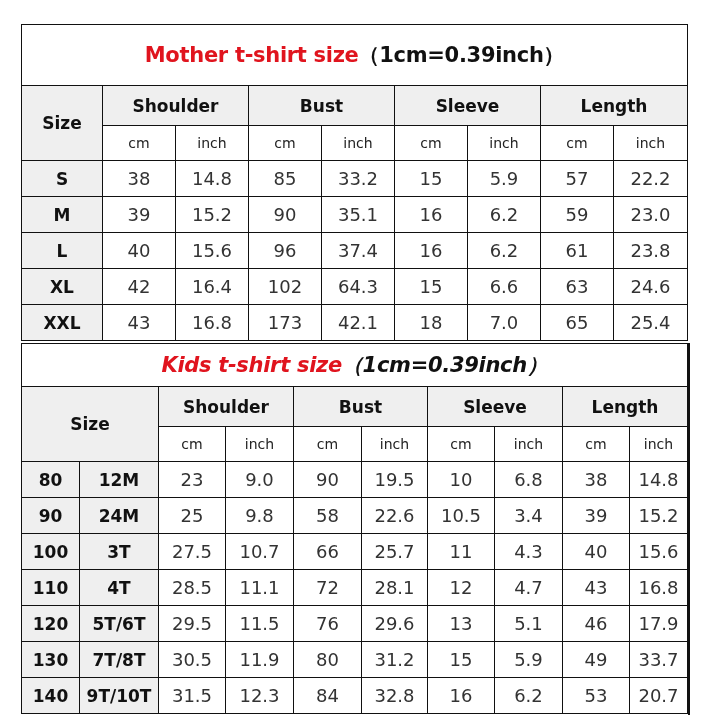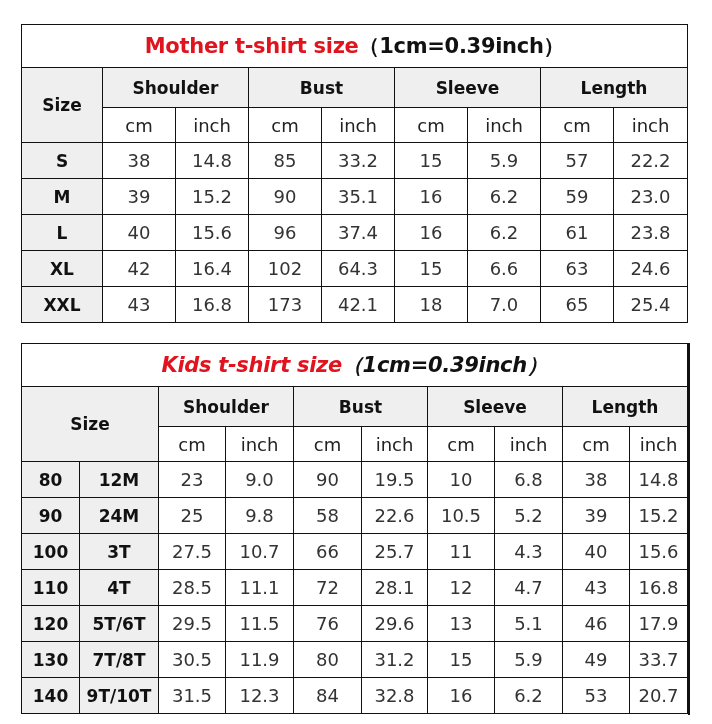--- a/index.html
+++ b/index.html
@@ -10,26 +10,26 @@
       left: 21px; width: 666px;
     }
     table.size-table td, table.size-table th {
       border: 1.5px solid #111; text-align: center; vertical-align: middle;
       padding: 0; overflow: hidden; white-space: nowrap;
     }
     .title-cell { background: #fff; font-size: 21px; font-weight: bold; letter-spacing: -0.3px; }
     .title-cell .red { color: #e0141e; }
     .title-cell .black { color: #111; }
     .hdr { background: #efefef; font-weight: bold; font-size: 17px; color: #111; }
-    .unit { background: #fff; font-weight: normal; font-size: 18px; color: #222; }
+    .unit { background: #fff; font-weight: normal; font-size: 14px; color: #222; }
     .sizecol { background: #efefef; font-weight: bold; font-size: 17px; color: #111; }
     .val { background: #fff; font-size: 18px; color: #333; }
 
     #mother { top: 24px; }
-    #mother tr.title { height: 43px; }
+    #mother tr.title { height: 61px; }
     #mother tr.h1 { height: 40px; }
     #mother tr.h2 { height: 35px; }
     #mother tr.row { height: 36px; }
 
     #kids { top: 343px; }
     #kids tr.title { height: 43px; font-style: italic; }
     #kids tr.h1 { height: 40px; }
     #kids tr.h2 { height: 35px; }
     #kids tr.row { height: 36px; }
     .edge-line { position: absolute; left: 688px; top: 343px; width: 1.5px; height: 372px; background: #111; }
@@ -183,21 +183,21 @@
         <td class="val">14.8</td>
       </tr>
       <tr class="row">
         <td class="sizecol">90</td>
         <td class="sizecol">24M</td>
         <td class="val">25</td>
         <td class="val">9.8</td>
         <td class="val">58</td>
         <td class="val">22.6</td>
         <td class="val">10.5</td>
-        <td class="val">5.2</td>
+        <td class="val">3.4</td>
         <td class="val">39</td>
         <td class="val">15.2</td>
       </tr>
       <tr class="row">
         <td class="sizecol">100</td>
         <td class="sizecol">3T</td>
         <td class="val">27.5</td>
         <td class="val">10.7</td>
         <td class="val">66</td>
         <td class="val">25.7</td>

